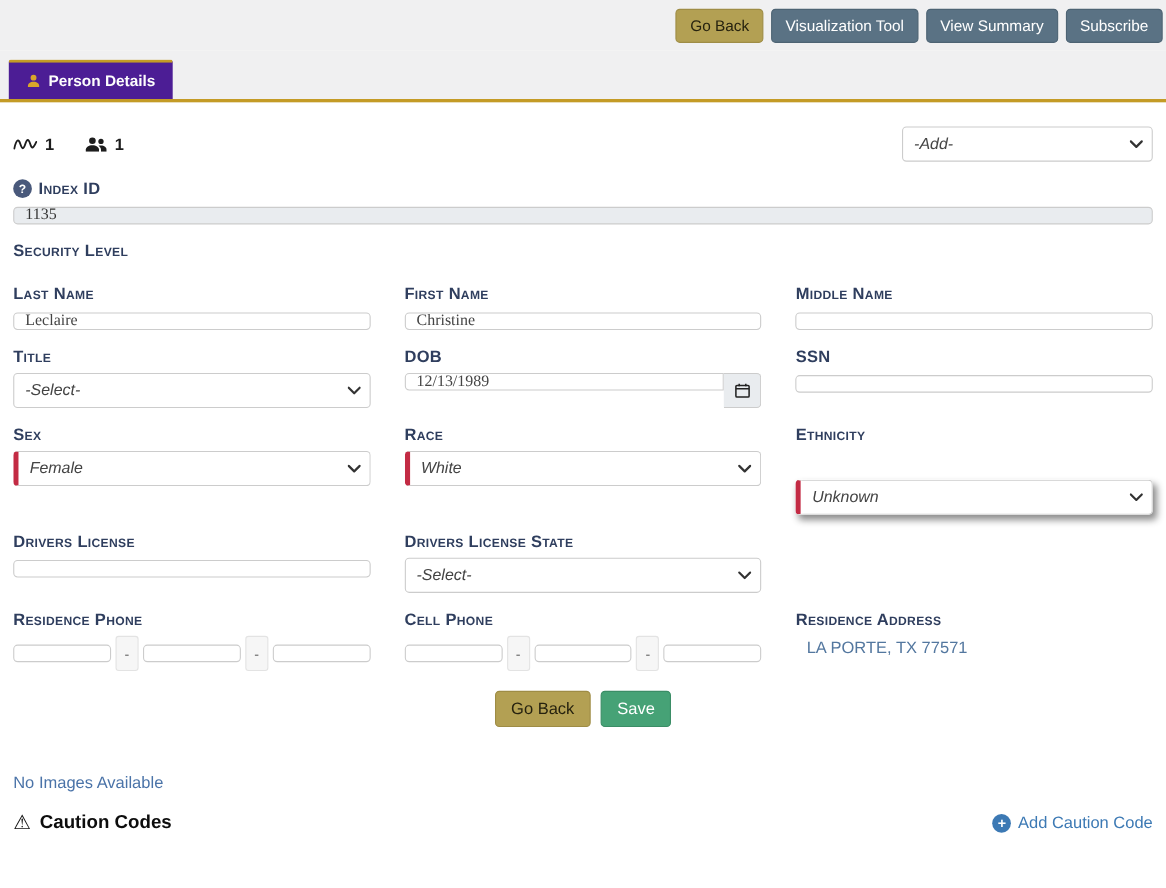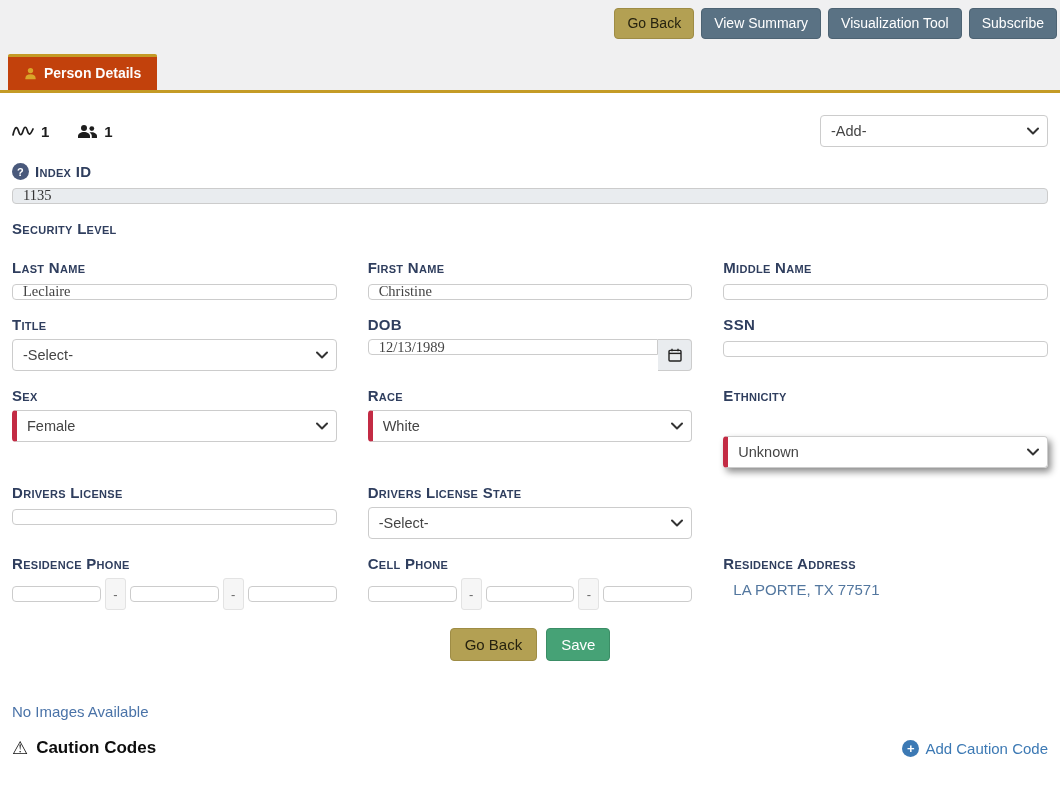--- a/index.html
+++ b/index.html
@@ -22,21 +22,21 @@
   .btn.green { background:var(--button-green,#46a276); border:1px solid #3b8d66; color:#fff; }
   .btn.lg    { height:33px; font-size:15px; padding:0 14px; }
 
   
   .tabrow {
     background:#f0f0f1; padding:8px 0 0 8px;
     border-bottom:3px solid var(--accent-gold,#c49b26);
   }
   .tab {
     display:inline-flex; align-items:center; gap:7px;
-    background:#c2410c; color:#fdfdfd; font-weight:700; font-size:14px;
+    background:#4c1d95; color:#fdfdfd; font-weight:700; font-size:14px;
     padding:8px 16px 9px; border-top:3px solid var(--accent-gold,#c49b26);
     border-radius:2px 2px 0 0; cursor:pointer;
   }
 
   
   .content { padding:0 12px 14px; }
   .row-top { display:flex; justify-content:space-between; align-items:center; margin-top:22px; }
   .counts  { display:flex; gap:28px; align-items:center; font-size:15px; font-weight:700; color:#1d1d1d; }
   .count-item { display:flex; gap:7px; align-items:center; }
 
@@ -54,21 +54,21 @@
   .input {
     width:100%; height:16px; border:1px solid #ccc; border-radius:4px;
     padding:0 10px; font-size:14.5px; color:#444; font-family:Liberation Serif, serif; background:#fff;
   }
   .input.readonly { background:#e9ecef; color:#333; }
 
   .selwrap { position:relative; }
   .selwrap select {
     appearance:none; -webkit-appearance:none; width:100%; height:32px;
     border:1px solid #ccc; border-radius:4px; background:#fff;
-    padding:0 30px 0 10px; font-size:14.5px; color:#444; font-family:inherit; cursor:pointer;
+    padding:0 30px 0 10px; font-size:14.5px; color:#444; font-family:inherit; cursor:pointer;font-style:italic;
   }
   .selwrap .chev {
     position:absolute; right:9px; top:50%; transform:translateY(-50%);
     pointer-events:none; display:flex;
   }
   .required select { border-left:5px solid var(--required-red,#c32b44); }
   .shadow { box-shadow:3px 4px 7px rgba(0,0,0,.45); border-radius:4px;margin-top:32px; }
 
   .w-sec { width:352px; }
   .add-select { width:228px; }
@@ -108,22 +108,22 @@
     width:17px; height:17px; border-radius:50%; background:var(--link-blue,#3c79b4);
     color:#fff; display:inline-flex; align-items:center; justify-content:center;
     font-size:13px; font-weight:700; line-height:1; flex:0 0 auto;
   }
 </style>
 </head>
 <body>
 
 <div class="topbar">
   <button class="btn gold">Go Back</button>
+  <button class="btn slate">Visualization Tool</button>
   <button class="btn slate">View Summary</button>
-  <button class="btn slate">Visualization Tool</button>
   <button class="btn slate">Subscribe</button>
 </div>
 
 <div class="tabrow">
   <div class="tab">
     <span style="display:flex;">
       <svg width="13" height="13" viewBox="0 0 16 16" fill="#d9a62a">
           <circle cx="8" cy="4.4" r="3.3"></circle>
           <path d="M8 9c-3.8 0-6.3 1.9-6.3 4.7V15h12.6v-1.3C14.3 10.9 11.8 9 8 9z"></path>
         </svg>

